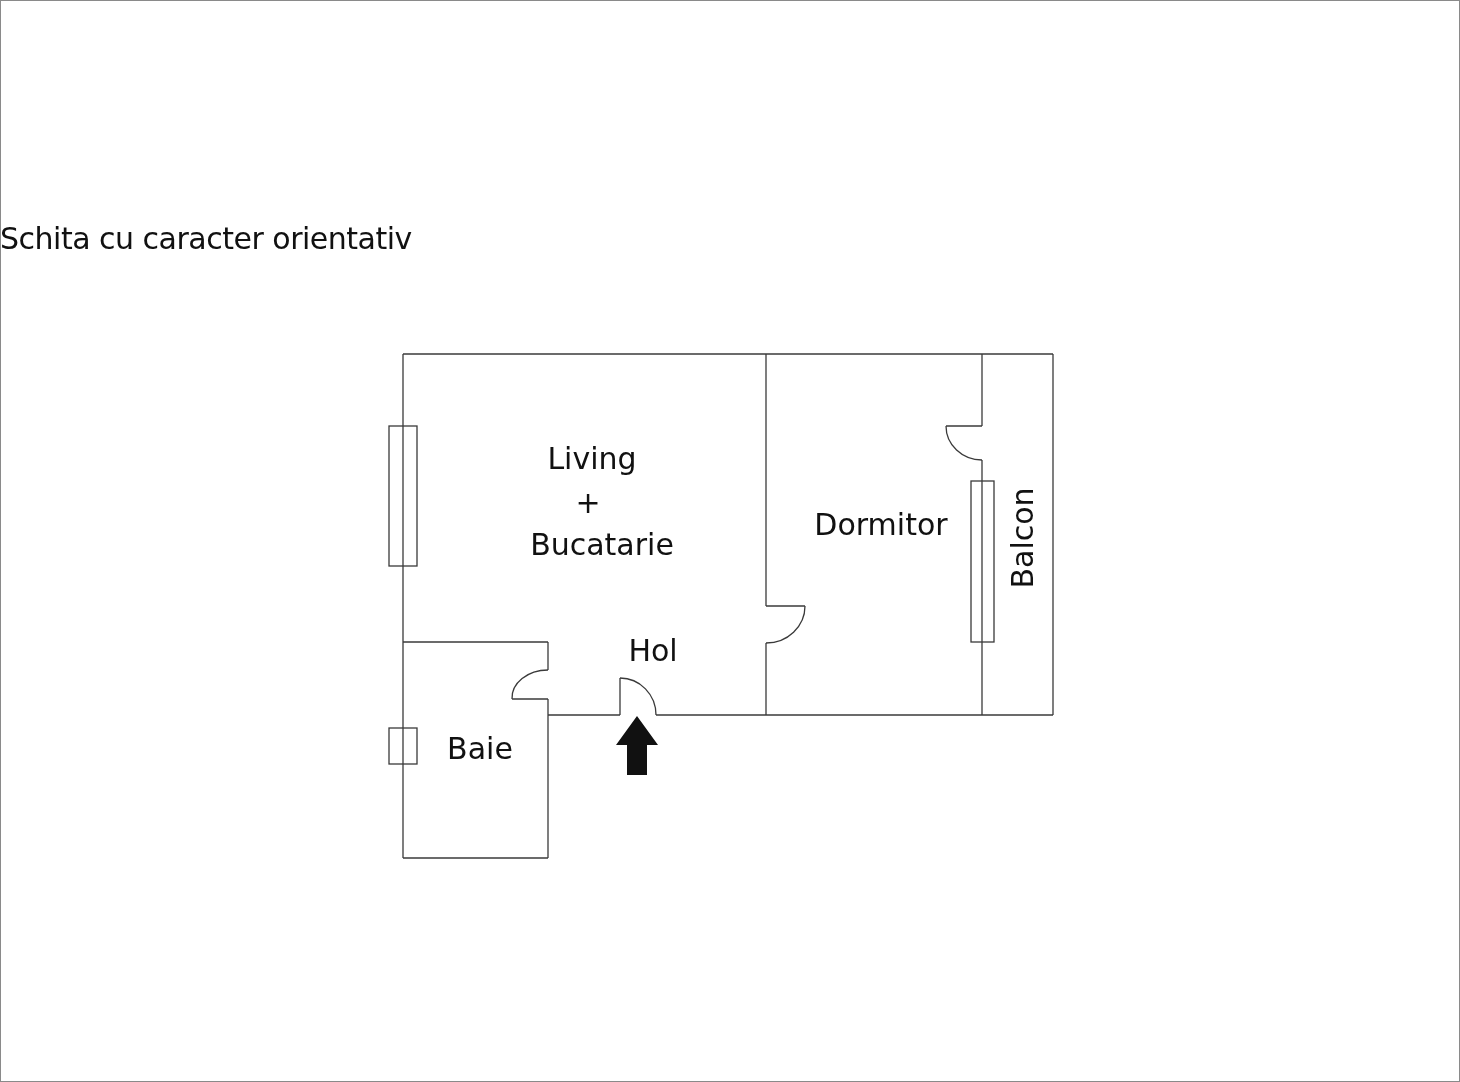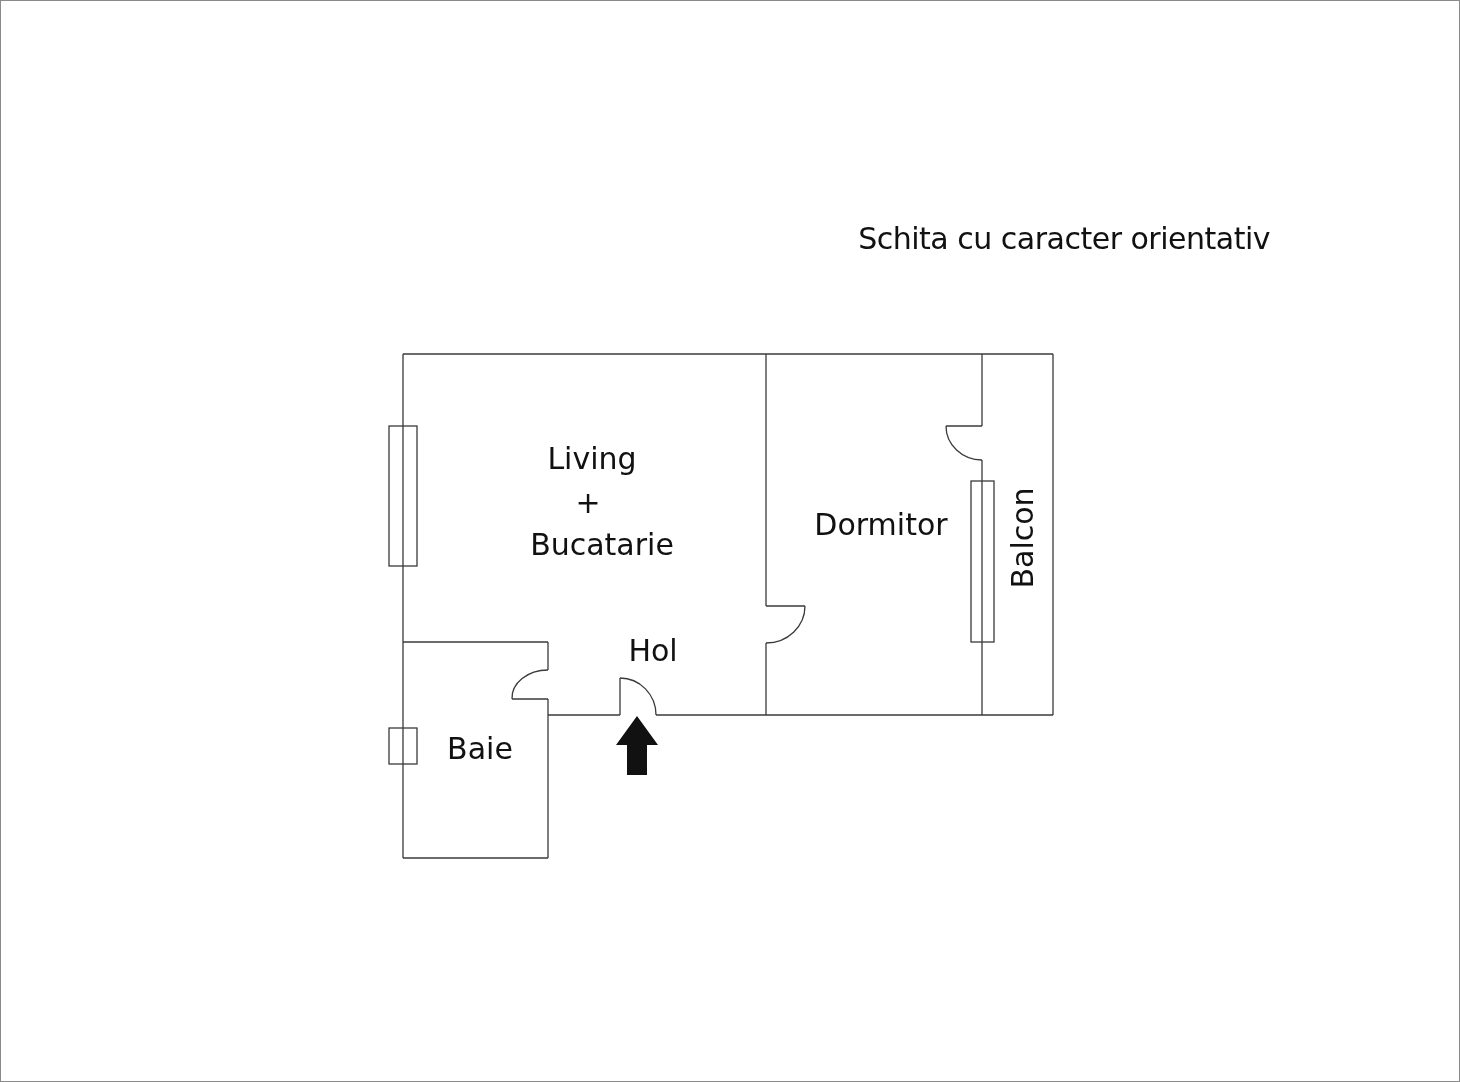--- a/index.html
+++ b/index.html
@@ -3,21 +3,21 @@
   <meta charset="utf-8">
   <style>
     html, body { margin: 0; padding: 0; background: #ffffff; }
     body { width: 1460px; height: 1082px; position: relative; overflow: hidden; }
     .frame {
       position: absolute; left: 0; top: 0; width: 1458px; height: 1080px;
       border: 1px solid #8a8a8a; background: #ffffff;
     }
     .title {
       position: absolute; left: 0; width: 1270px; top: 221px;
-      text-align: right; font-family: "DejaVu Sans", sans-serif;
+      text-align: left; font-family: "DejaVu Sans", sans-serif;
       font-size: 30px; color: #111; letter-spacing: -0.5px;
     }
     svg { position: absolute; left: 0; top: 0; }
     .wall { stroke: #3a3a3a; stroke-width: 1.3; fill: none; }
     .lbl { font-family: "DejaVu Sans", sans-serif; font-size: 30px; fill: #111; }
   </style>
 </head>
 <body>
 
 <div class="frame"></div>

